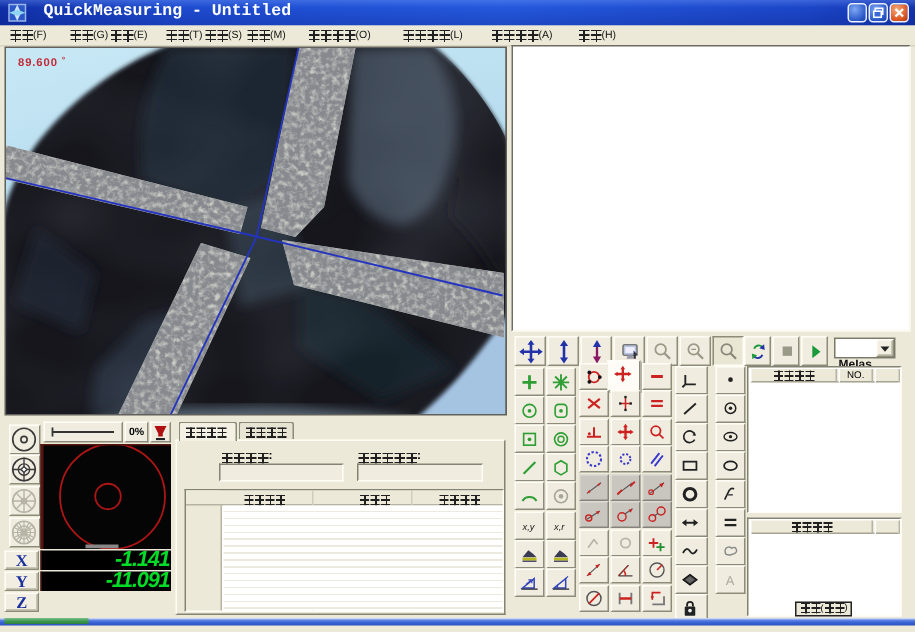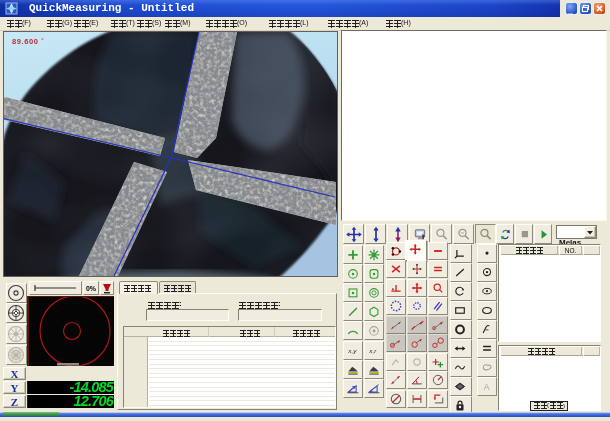--- a/index.html
+++ b/index.html
@@ -5,21 +5,21 @@
 body{font-family:"Liberation Sans",sans-serif;background:#ece9d8}
 #win{position:relative;width:610px;height:421px;background:#ece9d8;overflow:hidden}
 .abs{position:absolute}
 
 .fz{font-size:0;line-height:8px}
 i.h{display:inline-block;width:7px;height:8px;margin:0 .5px;vertical-align:middle;
  background:repeating-linear-gradient(180deg,#202020 0,#202020 1px,rgba(0,0,0,0) 1px,rgba(0,0,0,0) 3px),
  linear-gradient(90deg,rgba(0,0,0,0) 0 3px,#202020 3px 4px,rgba(0,0,0,0) 4px)}
 i.s{width:6px;height:7px}
 
-#title{left:0;top:0;width:560px;height:17px;background:linear-gradient(180deg,rgba(120,160,255,.35) 0,rgba(40,80,210,0) 30%,rgba(10,25,120,.25) 100%),linear-gradient(90deg,#0f2fa6 0,#1d4ace 18%,#2458dc 55%,#1c46c8 88%,#1334ae 100%)}
+#title{left:0;top:0;width:610px;height:17px;background:linear-gradient(180deg,rgba(120,160,255,.35) 0,rgba(40,80,210,0) 30%,rgba(10,25,120,.25) 100%),linear-gradient(90deg,#0f2fa6 0,#1d4ace 18%,#2458dc 55%,#1c46c8 88%,#1334ae 100%)}
 #title .txt{left:29px;top:2px;color:#fff;font:bold 11px "Liberation Mono",monospace;letter-spacing:0px;white-space:nowrap}
 .tbtn{top:2px;width:13px;height:13px;border-radius:3px;border:1px solid #e8f0ff}
 .bblue{background:radial-gradient(circle at 35% 30%,#7fa8f4,#2a58c8 70%,#1a3c9c)}
 .bred{background:radial-gradient(circle at 35% 30%,#f4aa78,#dd5722 65%,#aa3512)}
 .tbtn span{position:absolute;color:#fff;font:bold 9px "Liberation Sans",sans-serif}
 
 #menu{left:0;top:17px;width:610px;height:14px;background:#ece9d8;border-bottom:1px solid #d8d4c0}
 .mi{position:absolute;top:20px;height:9px;white-space:nowrap;font:7px "Liberation Sans",sans-serif;line-height:8px;color:#111}
 .mi b{font-weight:normal;position:relative;top:-1px}
 
@@ -808,24 +808,24 @@
       </svg>
     </div>
 <div class="abs" style="left:27px;top:296px;width:87px;height:70px;background:#050505;border-left:2px solid #571510;border-top:1px solid #571510"><svg width="85" height="69" viewBox="0 0 85 69">
         <g transform="translate(0.0,0.0) scale(1)">
           <circle cx="46" cy="34" r="35" fill="none" stroke="#ae1616" stroke-width="1.2"></circle>
           <circle cx="43" cy="34" r="8.5" fill="none" stroke="#ae1616" stroke-width="1.2"></circle>
           <rect x="28" y="66" width="22" height="2.5" fill="#888"></rect>
         </g>
       </svg></div>
 <div class="abs b3 xyz" style="top:367px">X</div>
+<div class="abs lcdrow" style="top:367px">-1.141</div>
 <div class="abs b3 xyz" style="top:381px">Y</div>
-<div class="abs lcdrow" style="top:381px">-14.085</div>
+<div class="abs lcdrow" style="top:381px">-11.091</div>
 <div class="abs b3 xyz" style="top:395px">Z</div>
-<div class="abs lcdrow" style="top:395px">12.706</div>
 <div id="status" class="abs"></div>
 <div id="statusg" class="abs"></div>
 <div id="tabpanel" class="abs">
 <div class="tab" style="left:3px;width:39px;z-index:2;height:13px"><i class="h s"></i><i class="h s"></i><i class="h s"></i><i class="h s"></i></div>
 <div class="tab" style="left:43px;width:37px;background:#e8e4d4"><i class="h s"></i><i class="h s"></i><i class="h s"></i><i class="h s"></i></div>
 <div class="abs" style="left:1px;top:15px;width:220px;height:117px;background:#ece9d8;border:1px solid;border-color:#fffef6 #848271 #848271 #fffef6"></div>
 <div class="abs fz" style="left:31px;top:21px"><i class="h"></i><i class="h"></i><i class="h"></i><i class="h"></i><b style="font:bold 8px 'Liberation Sans'">:</b></div>
 <div class="abs fz" style="left:122px;top:21px"><i class="h"></i><i class="h"></i><i class="h"></i><i class="h"></i><i class="h"></i><b style="font:bold 8px 'Liberation Sans'">:</b></div>
 <div class="abs" style="left:30px;top:31px;width:83px;height:12px;background:#f0ede0;border:1px solid;border-color:#848271 #fffef6 #fffef6 #848271"></div>
 <div class="abs" style="left:122px;top:31px;width:84px;height:12px;background:#f0ede0;border:1px solid;border-color:#848271 #fffef6 #fffef6 #848271"></div>

